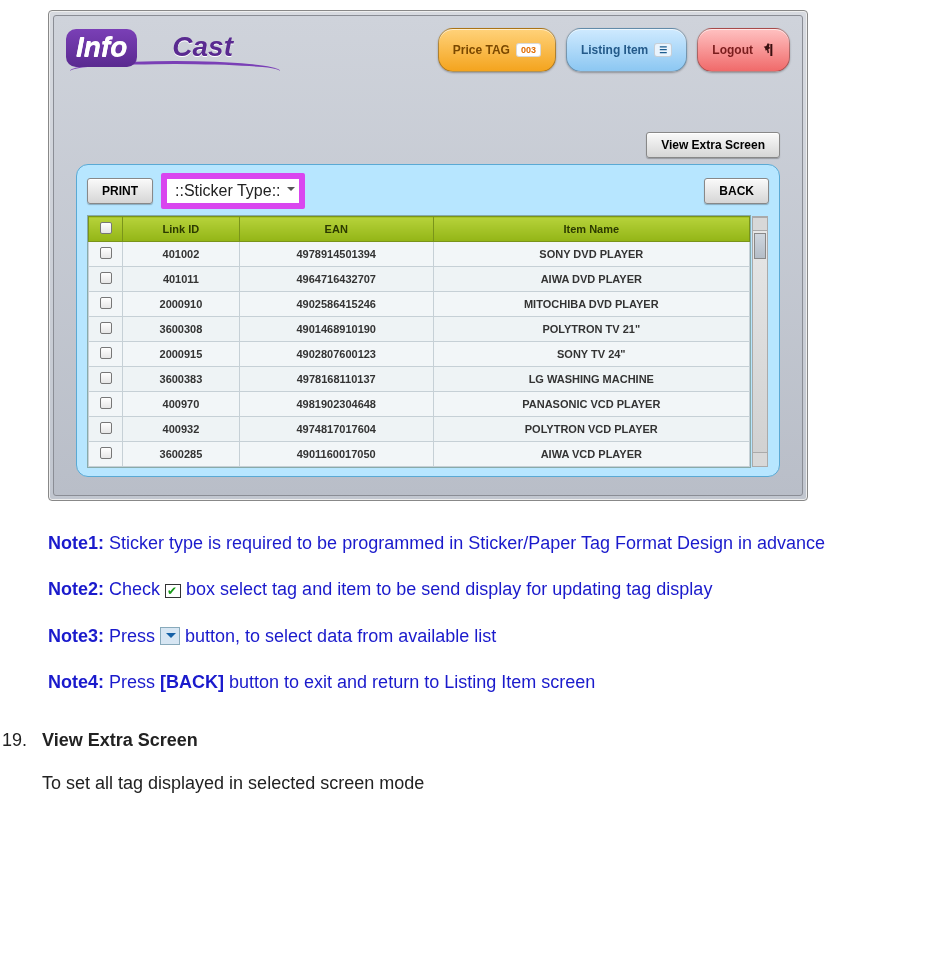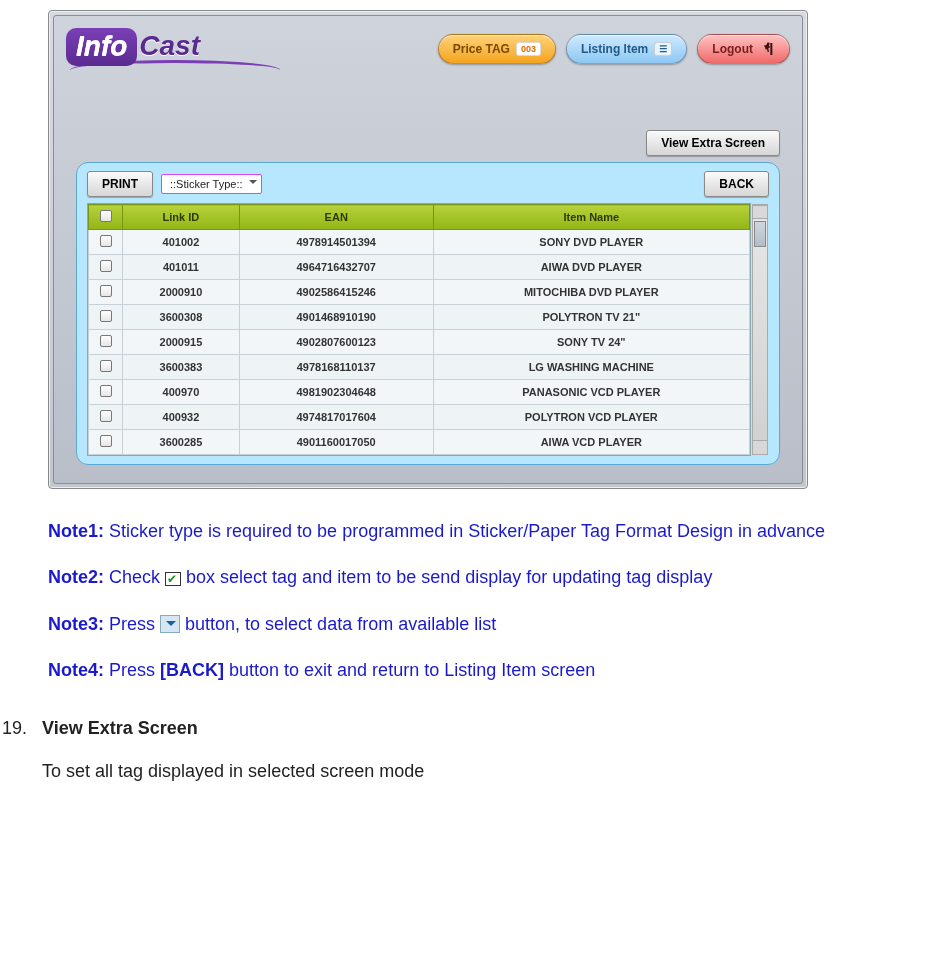--- a/index.html
+++ b/index.html
@@ -12,33 +12,33 @@
     background: linear-gradient(#d7dae0,#c1c6cf);
     padding: 4px;
     box-shadow: inset 0 0 0 1px #eee;
   }
   .panel { background: linear-gradient(#cfd3db,#b9bec8); border: 1px solid #8a8d95; border-radius: 3px; padding: 12px 12px 18px; }
 
   
   .toolbar { display: flex; align-items: center; gap: 10px; margin-bottom: 60px; }
   .logo {
     display: flex; align-items: baseline; font-style: italic; font-weight: bold;
-    font-size: 28px; color: #592a90; text-shadow: 0 1px 0 #fff;
+    font-size: 28px; color: #592a90; text-shadow: 0 1px 0 #fff; gap: 33px;
   }
   .logo .badge {
     background: linear-gradient(#7a3fb6,#5a2a90); color: #fff; padding: 2px 10px 4px;
     border-radius: 10px; margin-right: 2px; font-style: italic;
   }
   .logo-swoosh {
     width: 210px; height: 10px; border-top: 3px solid #7a3fb6; border-radius: 50% 50% 0 0 / 100% 100% 0 0;
     margin-top: -6px; margin-left: 4px;
   }
   .spacer { flex: 1; }
   .pill {
-    height: 30px; border-radius: 15px; border: 1px solid rgba(0,0,0,.3);
+    height: 44px; border-radius: 15px; border: 1px solid rgba(0,0,0,.3);
     display: flex; align-items: center; gap: 6px; padding: 0 14px;
     font-size: 12px; font-weight: bold; color: #7a4800; cursor: pointer;
     box-shadow: inset 0 1px 0 rgba(255,255,255,.6), 0 1px 2px rgba(0,0,0,.3);
   }
   .pill.orange { background: linear-gradient(#ffd27a,#f4a41e); }
   .pill.blue   { background: linear-gradient(#cfeaff,#8cc7f2); color: #245a8a; }
   .pill.red    { background: linear-gradient(#ffc1c1,#f06a6a); color: #7a1d1d; }
   .pill .mini {
     font-size: 9px; background: #fff; padding: 1px 4px; border-radius: 3px; color: #e06b00;
     border: 1px solid rgba(0,0,0,.15);
@@ -52,22 +52,22 @@
     background: linear-gradient(#fafafa,#d6d6d6); border: 1px solid #888; border-radius: 3px;
     font-size: 12px; font-weight: bold; padding: 5px 14px; cursor: pointer;
     box-shadow: 0 1px 1px rgba(0,0,0,.25), inset 0 1px 0 #fff;
   }
   .card {
     background: #b7e6ff; border: 1px solid #5aa9d4; border-radius: 12px;
     padding: 8px 10px; margin: 0 10px;
   }
   .card-top { display: flex; align-items: center; gap: 8px; margin-bottom: 6px; }
   .select-shim {
-    background: #fff; border: 1px solid #d946ef; border-radius: 2px;
-    font-size: 11px; padding: 3px 18px 3px 8px; position: relative; display: inline-block;
+    background: #fff; border: 6px solid #d946ef; border-radius: 2px;
+    font-size: 16px; padding: 3px 18px 3px 8px; position: relative; display: inline-block;
   }
   .select-shim:after {
     content: ""; position: absolute; right: 4px; top: 50%; transform: translateY(-50%);
     border: 4px solid transparent; border-top-color: #555;
   }
 
   .table-wrap { position: relative; background: #fff; border: 1px solid #8aa; }
   table { width: 100%; border-collapse: collapse; font-size: 11px; }
   th {
     background: linear-gradient(#b6d23a,#93b516); color: #2c3a00; font-weight: bold;

